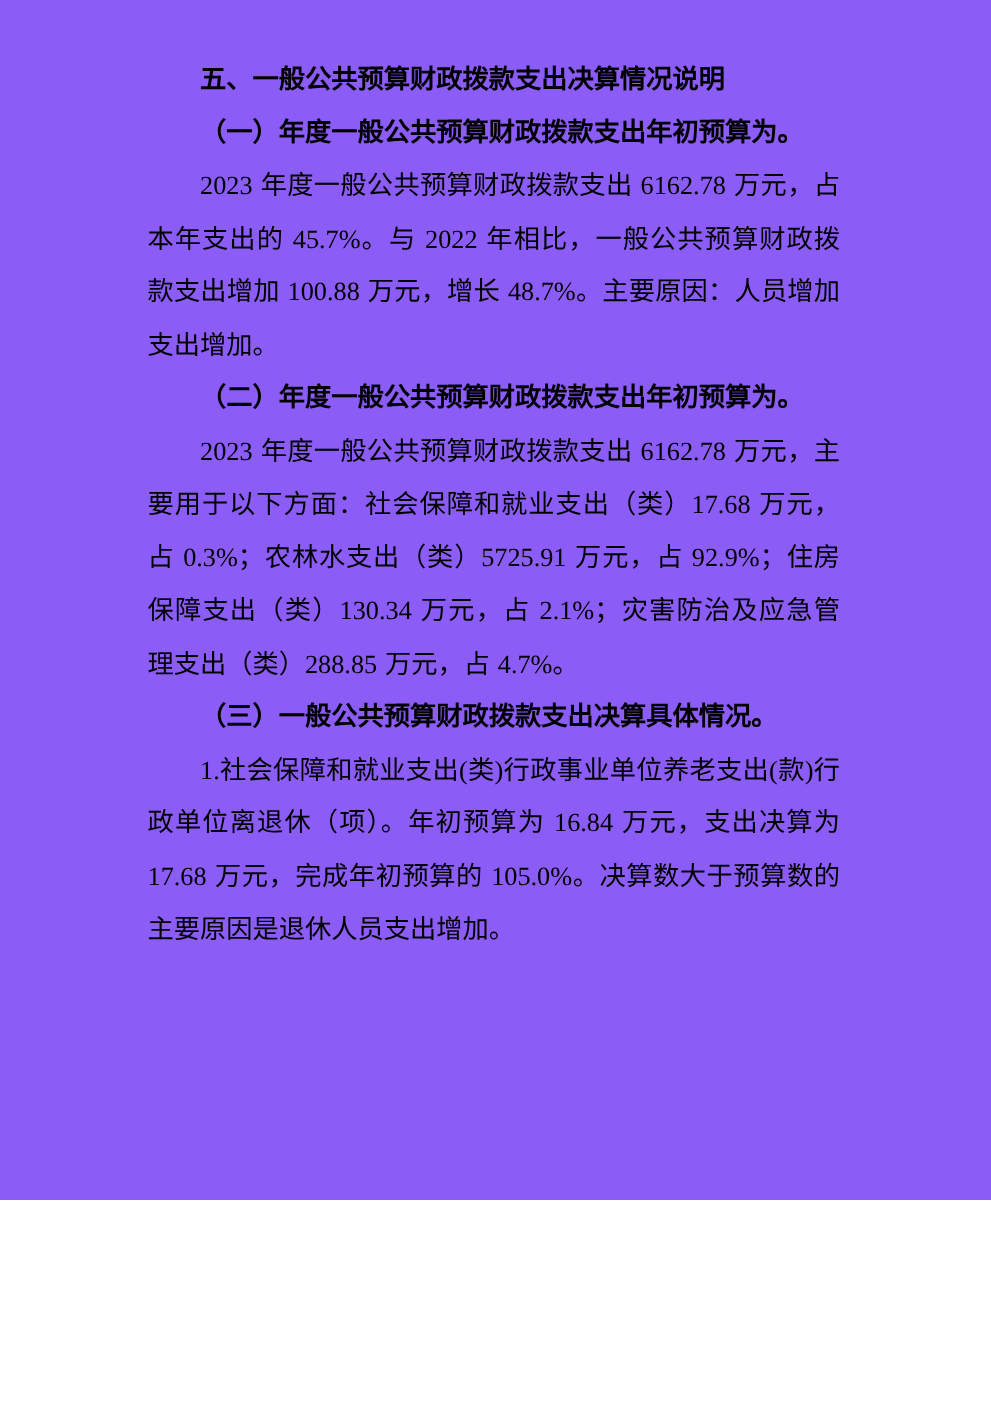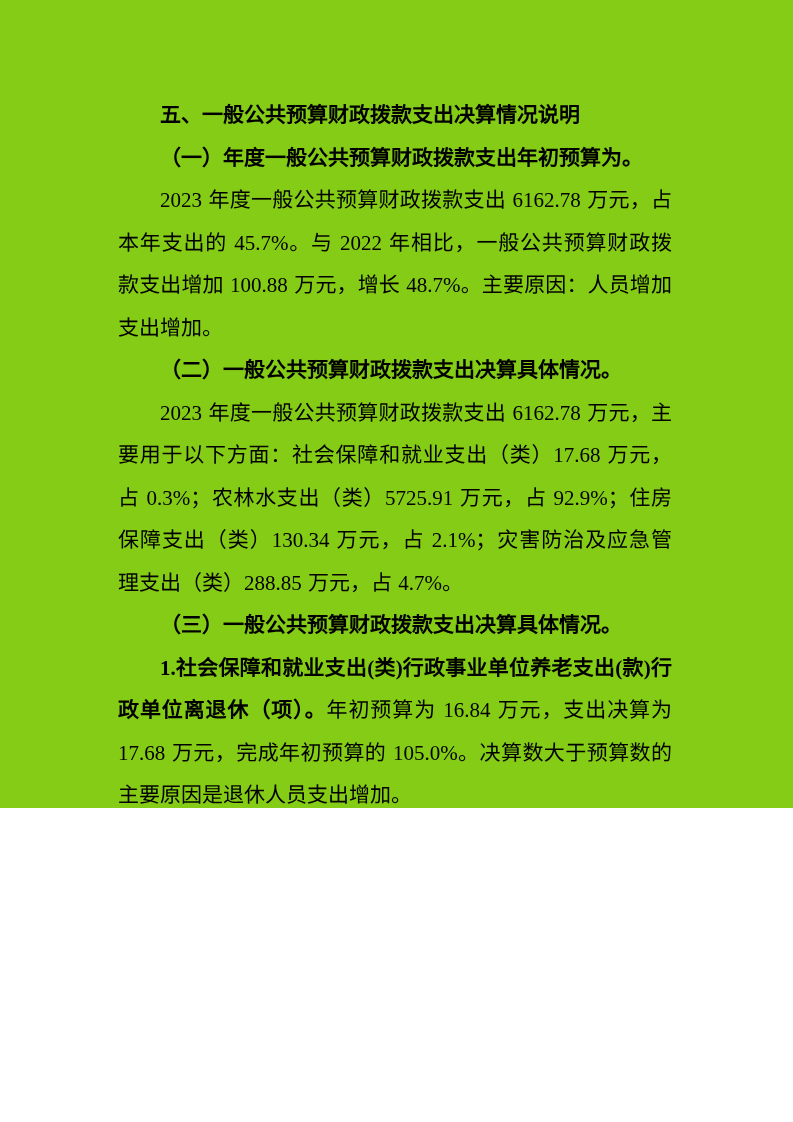--- a/index.html
+++ b/index.html
@@ -1,51 +1,51 @@
 <!DOCTYPE html>
 <html lang="zh-CN"><head>
 <meta charset="utf-8">
 <style>
   * { margin: 0; padding: 0; box-sizing: border-box; }
   html, body { background: #ffffff; }
   .page {
     position: relative;
     width: 793px;
-    height: 808px;
+    height: 960px;
     margin: 0 auto;
-    background: #84cc16;
+    background: #8b5cf6;
     color: #000000;
     font-family: "Liberation Serif", "DejaVu Serif", serif;
     overflow: hidden;
-    padding: 94px 121px 0 118px;
+    padding: 42px 121px 0 118px;
   }
   .doc p {
     font-size: 21px;
     line-height: 42.5px;
     text-align: justify;
     text-justify: inter-character;
     text-indent: 42px;
     word-spacing: 1px;
   }
   .doc p.heading { font-weight: bold; }
-  .lead-bold { font-weight: bold; }
+  .lead-bold { font-weight: normal; }
 </style>
 </head>
 <body>
 
 <div class="page">
   <div class="doc">
 
     <p class="heading">五、一般公共预算财政拨款支出决算情况说明</p>
 
     <p class="heading">（一）年度一般公共预算财政拨款支出年初预算为。</p>
 
     <p>2023 年度一般公共预算财政拨款支出 6162.78 万元，占本年支出的 45.7%。与 2022 年相比，一般公共预算财政拨款支出增加 100.88 万元，增长 48.7%。主要原因：人员增加支出增加。</p>
 
-    <p class="heading">（二）一般公共预算财政拨款支出决算具体情况。</p>
+    <p class="heading">（二）年度一般公共预算财政拨款支出年初预算为。</p>
 
     <p>2023 年度一般公共预算财政拨款支出 6162.78 万元，主要用于以下方面：社会保障和就业支出（类）17.68 万元，占 0.3%；农林水支出（类）5725.91 万元，占 92.9%；住房保障支出（类）130.34 万元，占 2.1%；灾害防治及应急管理支出（类）288.85 万元，占 4.7%。</p>
 
     <p class="heading">（三）一般公共预算财政拨款支出决算具体情况。</p>
 
 
     <p><span class="lead-bold">1.社会保障和就业支出(类)行政事业单位养老支出(款)行政单位离退休（项）。</span><span>年初预算为 16.84 万元，支出决算为 17.68 万元，完成年初预算的 105.0%。决算数大于预算数的主要原因是退休人员支出增加。</span></p>
 
   </div>
 </div>

